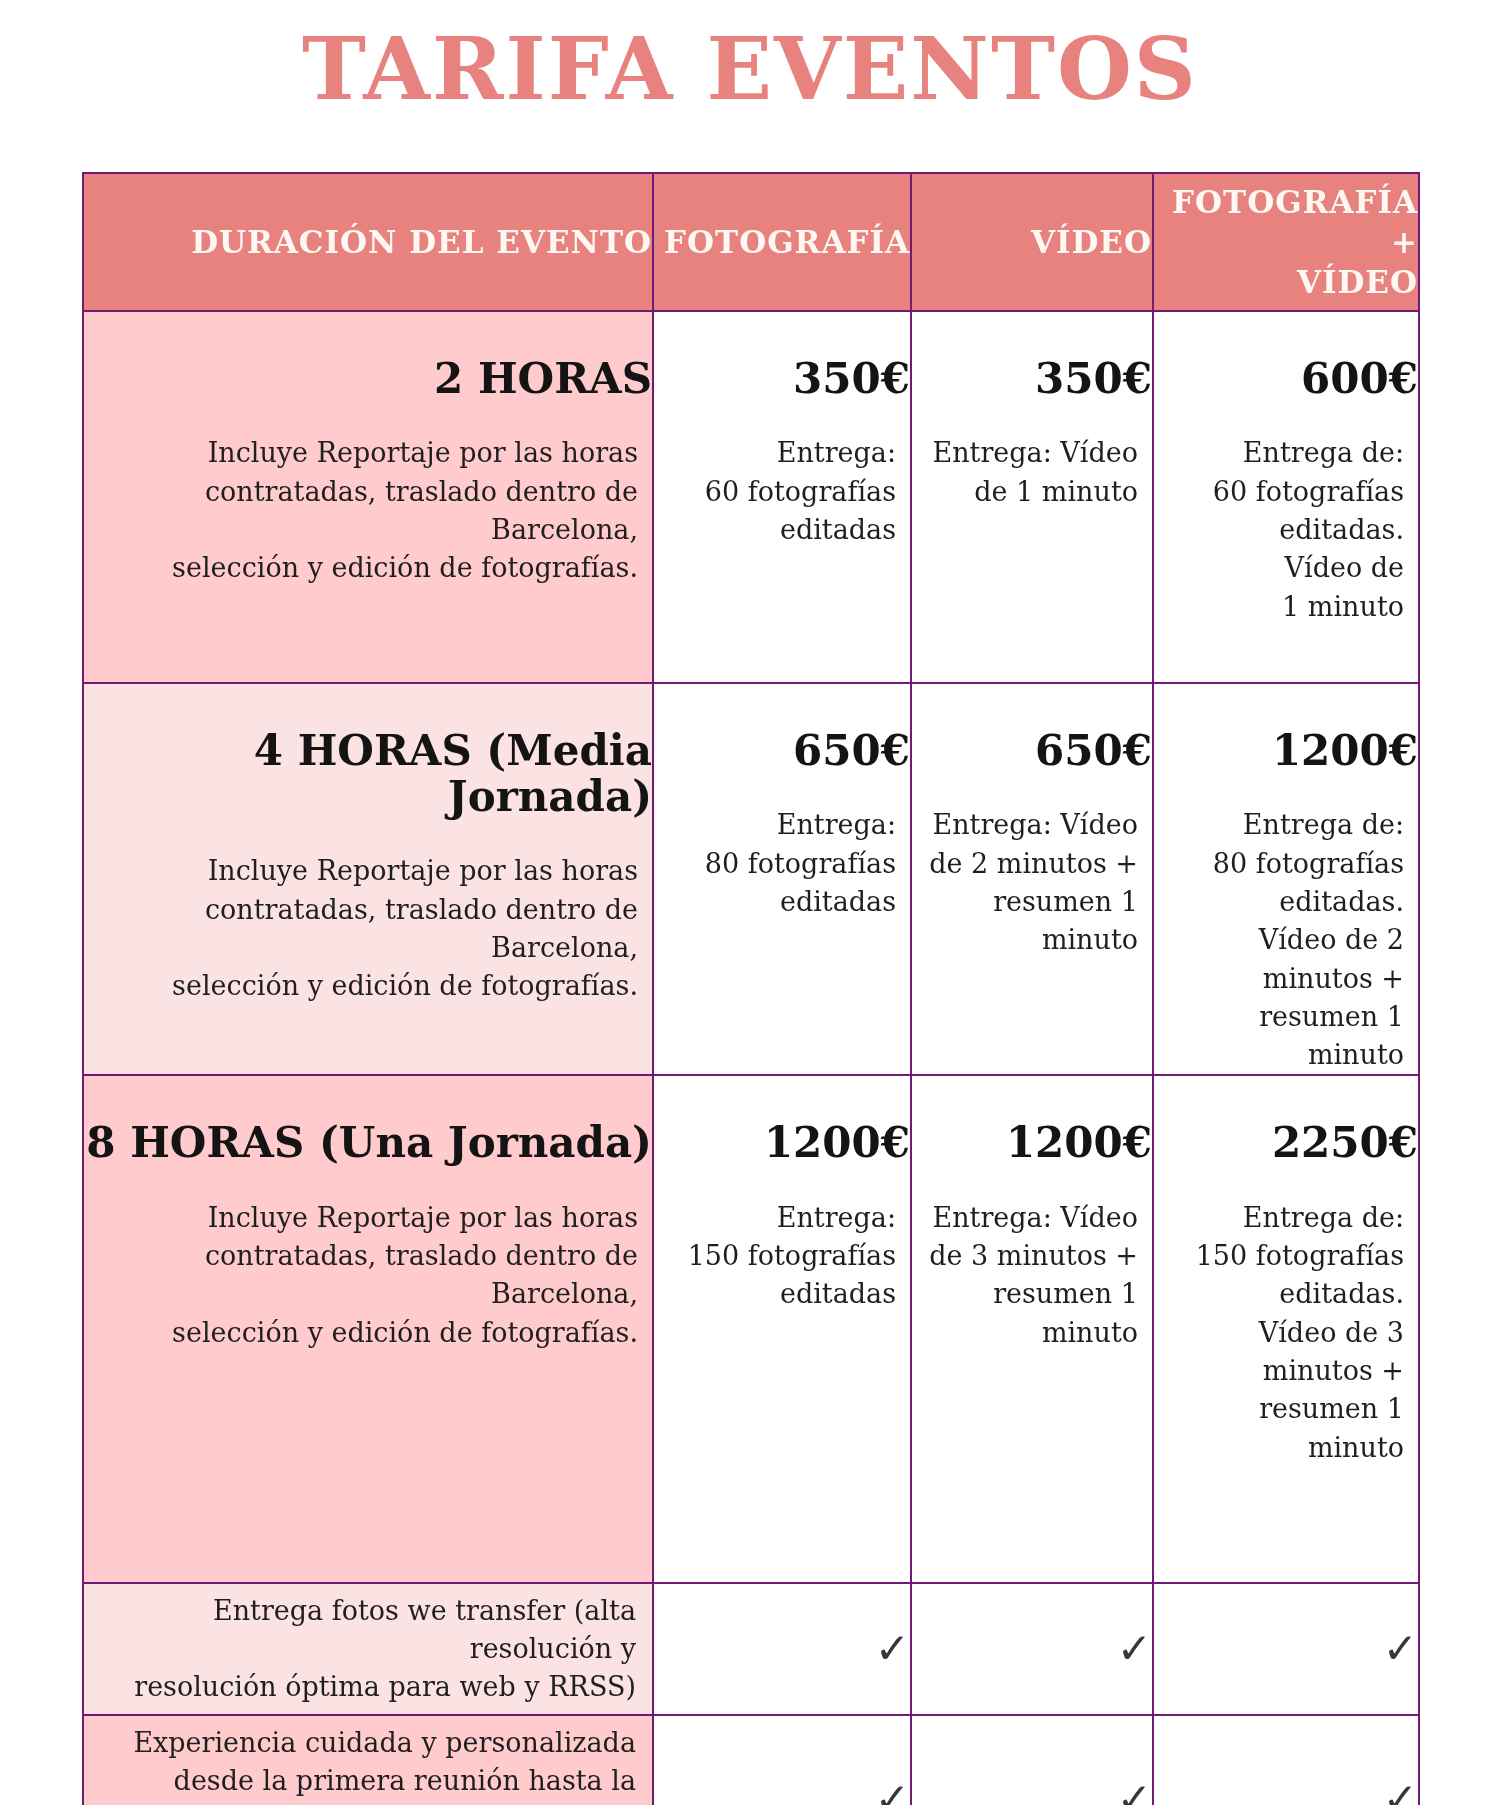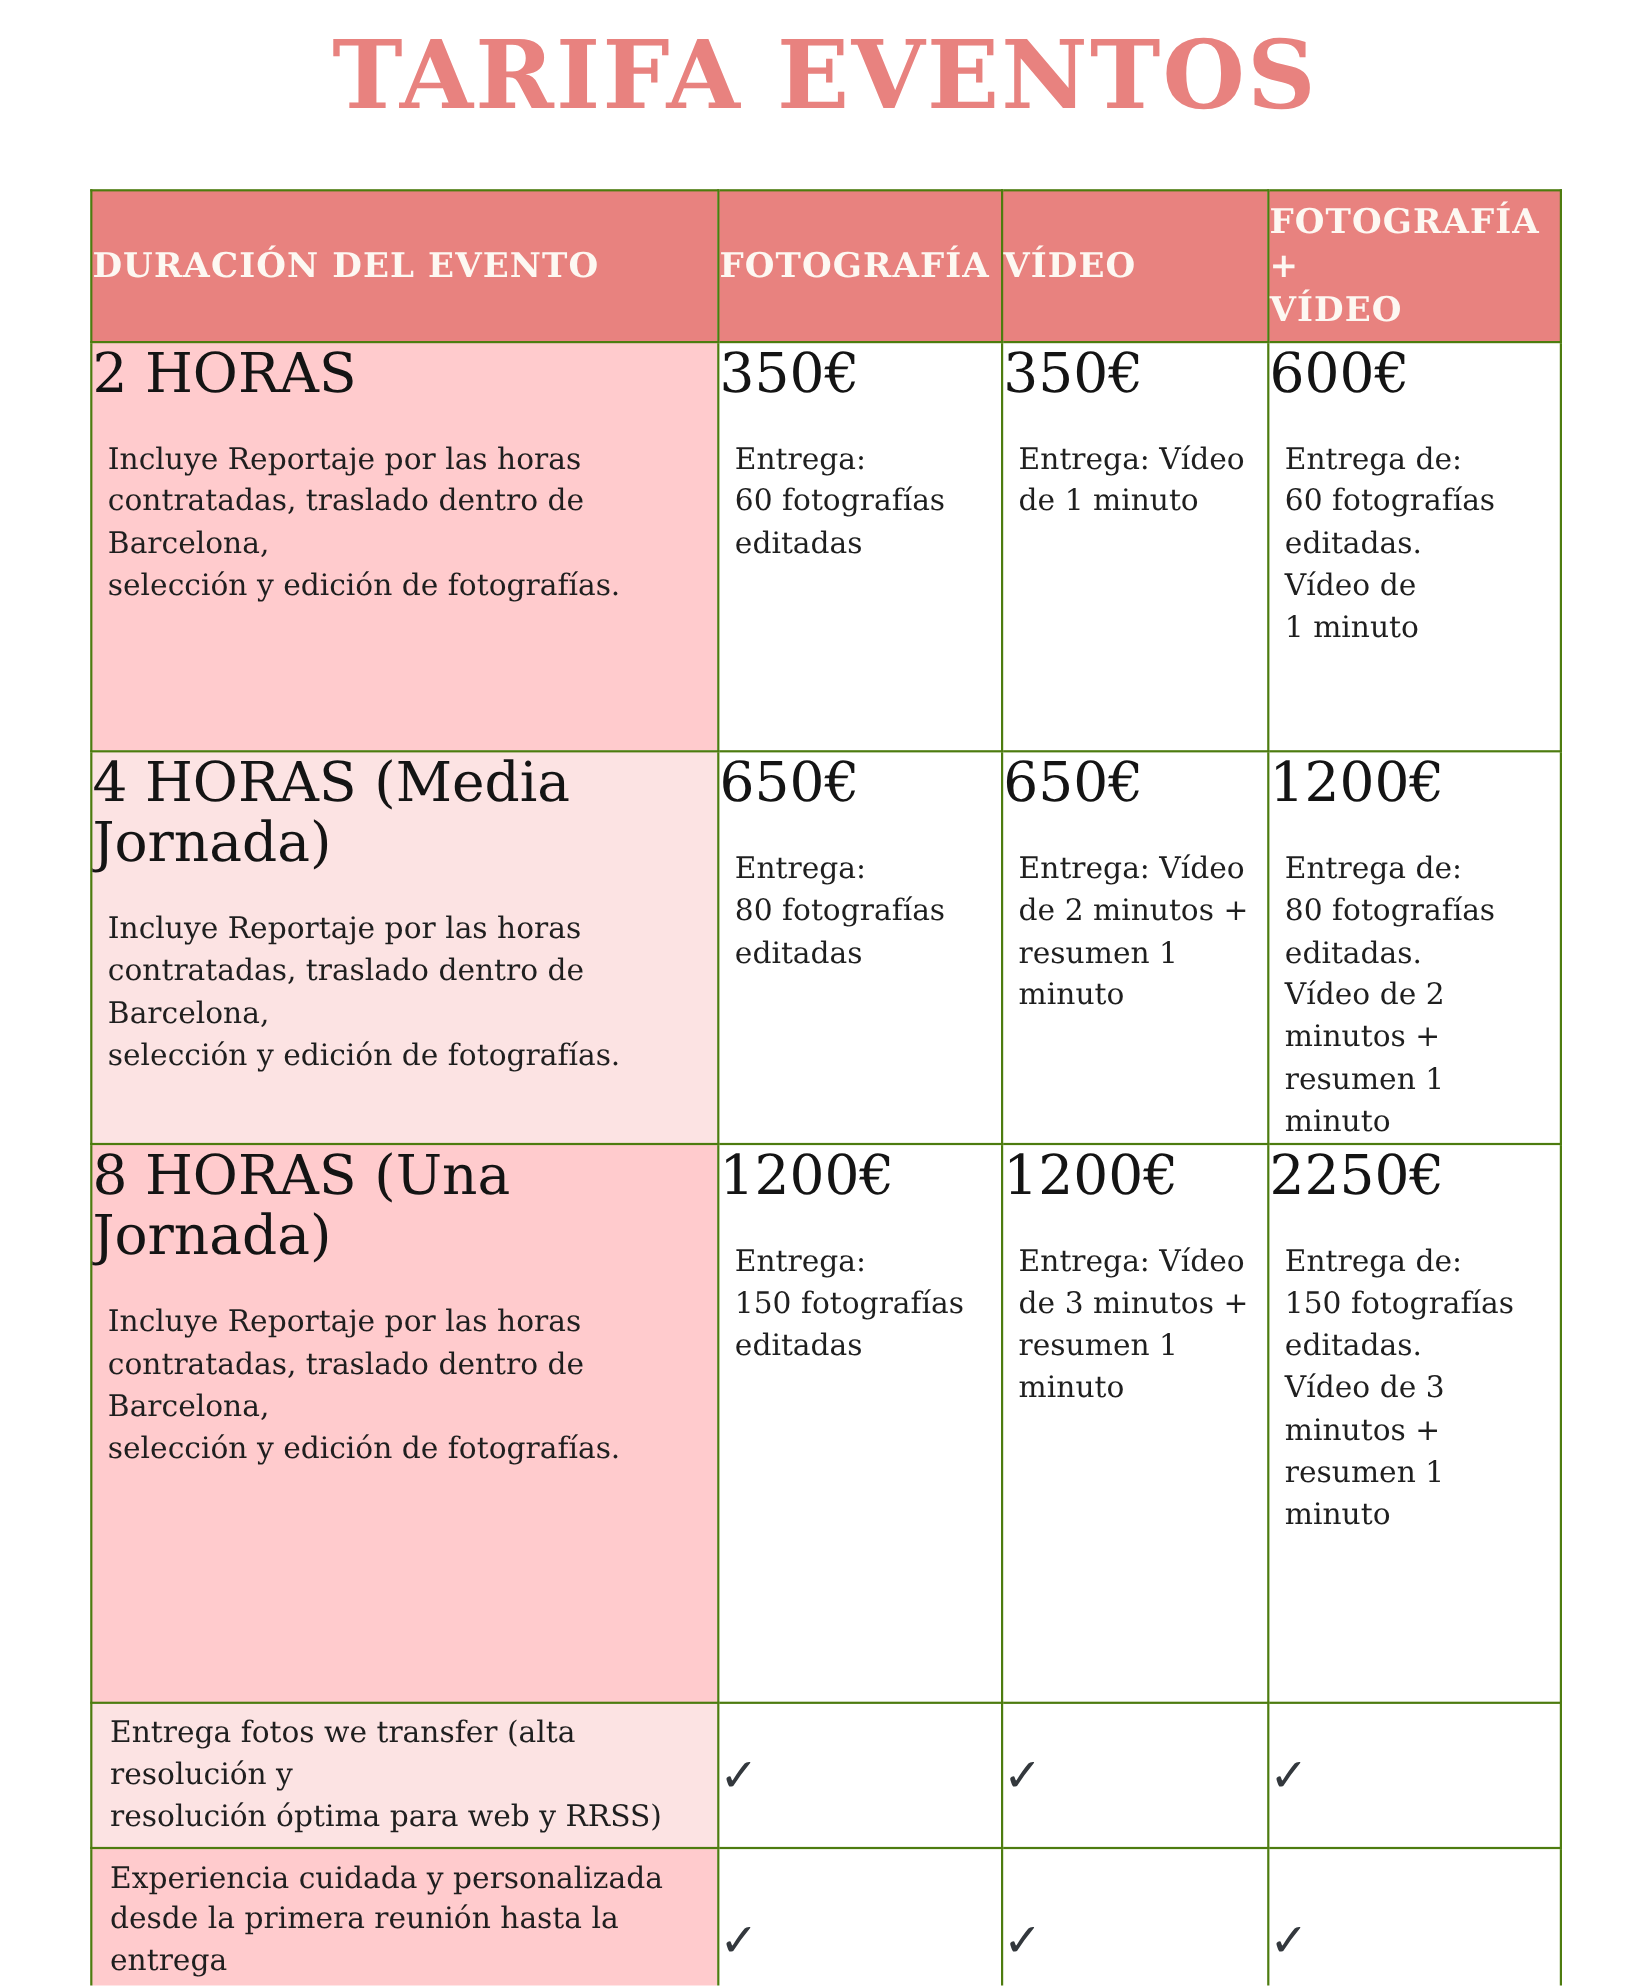--- a/index.html
+++ b/index.html
@@ -38,23 +38,23 @@
     border-collapse: collapse;
     table-layout: fixed;
     background: #ffffff;
   }
   col.c1 { width: 570px; }
   col.c2 { width: 258px; }
   col.c3 { width: 242px; }
   col.c4 { width: 266px; }
 
   th, td {
-    border: 2px solid #4d7c0f;
+    border: 2px solid #701a75;
     padding: 0;
-    text-align: left;
+    text-align: right;
     overflow: hidden;
   }
   tr.header-row   { height: 138px; }
   tr.duration-row-1 { height: 372px; }
   tr.duration-row-2 { height: 299px; padding-left: 42px; }
   tr.duration-row-3 { height: 508px; }
   tr.feature-row-1  { height: 110px; border-radius: 28px; }
   tr.feature-row-2  { height: 140px; }
 
   th {
@@ -69,22 +69,23 @@
   .pre { white-space: pre-line; }
 
   td.duration-cell, td.offer-cell {
     vertical-align: top;
   }
   td.shade-dark  { background: #ffcbcd; }
   td.shade-light { background: #fce3e3; }
   td.offer-cell, td.check-cell { background: #ffffff; }
 
   .cell-heading {
-    font-size: 50px;
-    font-weight: normal;
+    margin-top: 44px;
+    font-size: 42px;
+    font-weight: bold;
     color: #141414;
     line-height: 1.1;
   }
   .cell-text {
     margin-top: 32px;
     font-size: 27px;
     line-height: 1.42;
     color: #1f1f1f;
     padding: 0 14px;
   }

